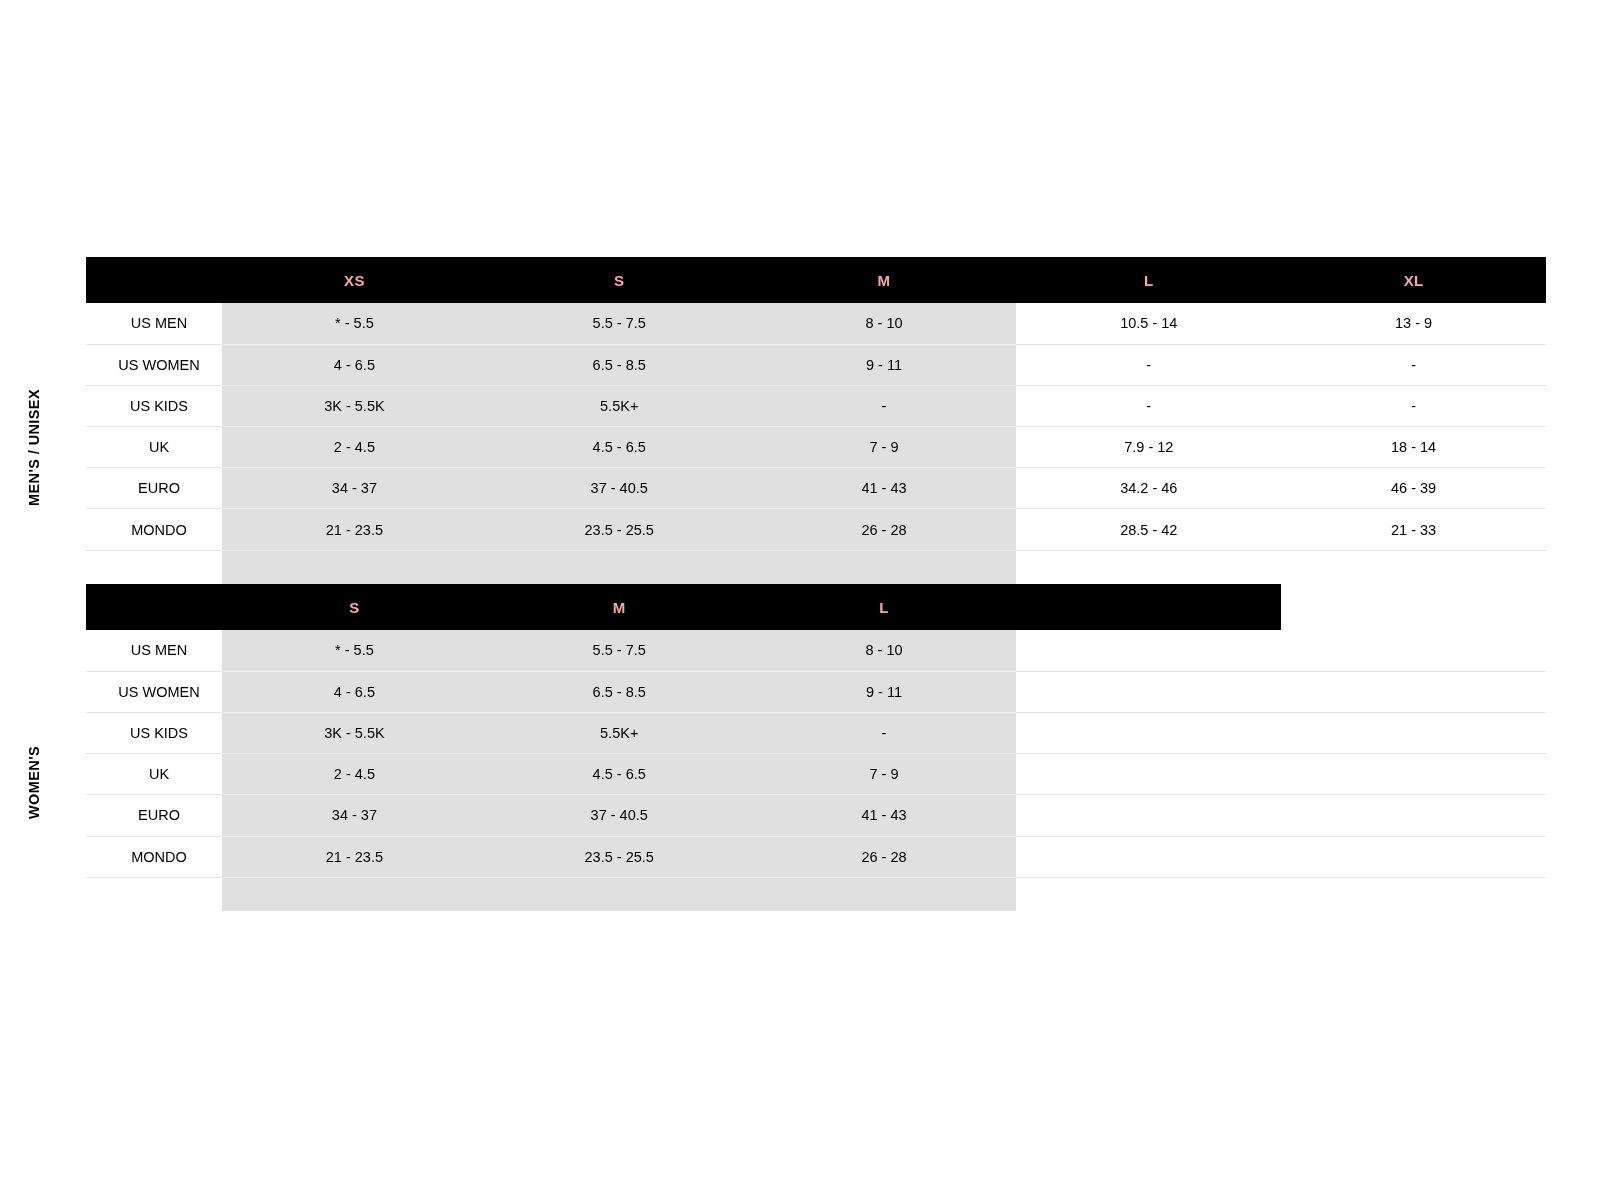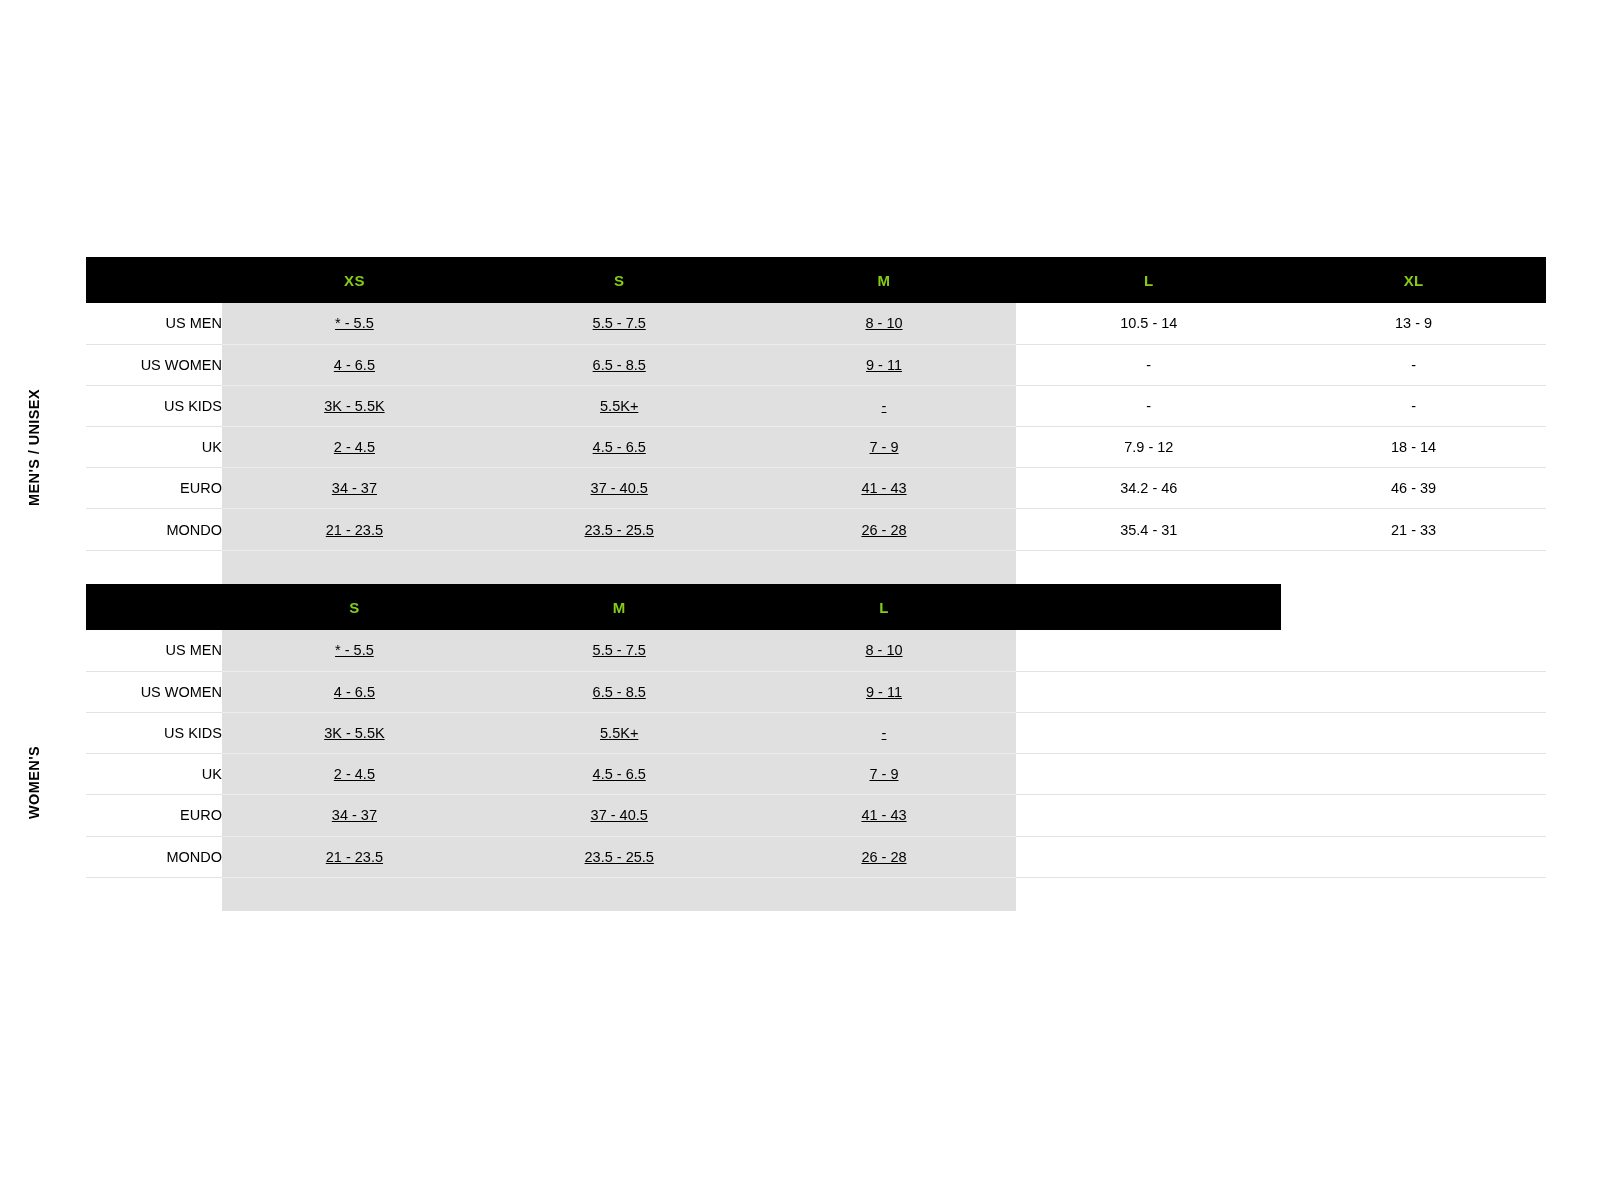--- a/index.html
+++ b/index.html
@@ -66,21 +66,21 @@
     border: none;
     font-weight: normal;
     text-align: center;
     vertical-align: middle;
     box-sizing: border-box;
   }
 
   
   .size-table thead th {
     background: #000000;
-    color: #84cc16;
+    color: #fca5a5;
     font-weight: bold;
     font-size: 15px;
     height: 46px;
     letter-spacing: 0.3px;
   }
   .size-table thead th.empty-head {
     background: #000000;
   }
   .size-table thead th.blank-head {
     background: #ffffff;
@@ -88,28 +88,27 @@
 
   
   .size-table tbody td {
     background: #ffffff;
     border-bottom: 1px solid #e3e3e3;
   }
   .size-table tbody tr:last-child td {
     border-bottom: 1px solid #cfcfcf;
   }
   .size-table tbody td.row-label {
-    text-align: right;
+    text-align: center;
     padding-left: 10px;
     background: #ffffff;
   }
   .size-table tbody td.hl {
     background: #e0e0e0;
     border-bottom: 1px solid #ededed;
-    text-decoration: underline;
   }
   .size-table tbody tr.spacer td {
     height: 34px;
     border-bottom: none;
   }
   .size-table tbody tr.spacer td.hl {
     background: #e0e0e0;
   }
 
   
@@ -186,21 +185,21 @@
             <td class="hl">37 - 40.5</td>
             <td class="hl">41 - 43</td>
             <td>34.2 - 46</td>
             <td>46 - 39</td>
           </tr>
           <tr>
             <td class="row-label">MONDO</td>
             <td class="hl">21 - 23.5</td>
             <td class="hl">23.5 - 25.5</td>
             <td class="hl">26 - 28</td>
-            <td>35.4 - 31</td>
+            <td>28.5 - 42</td>
             <td>21 - 33</td>
           </tr>
           <tr class="spacer">
             <td></td>
             <td class="hl"></td>
             <td class="hl"></td>
             <td class="hl"></td>
             <td></td>
             <td></td>
           </tr>

